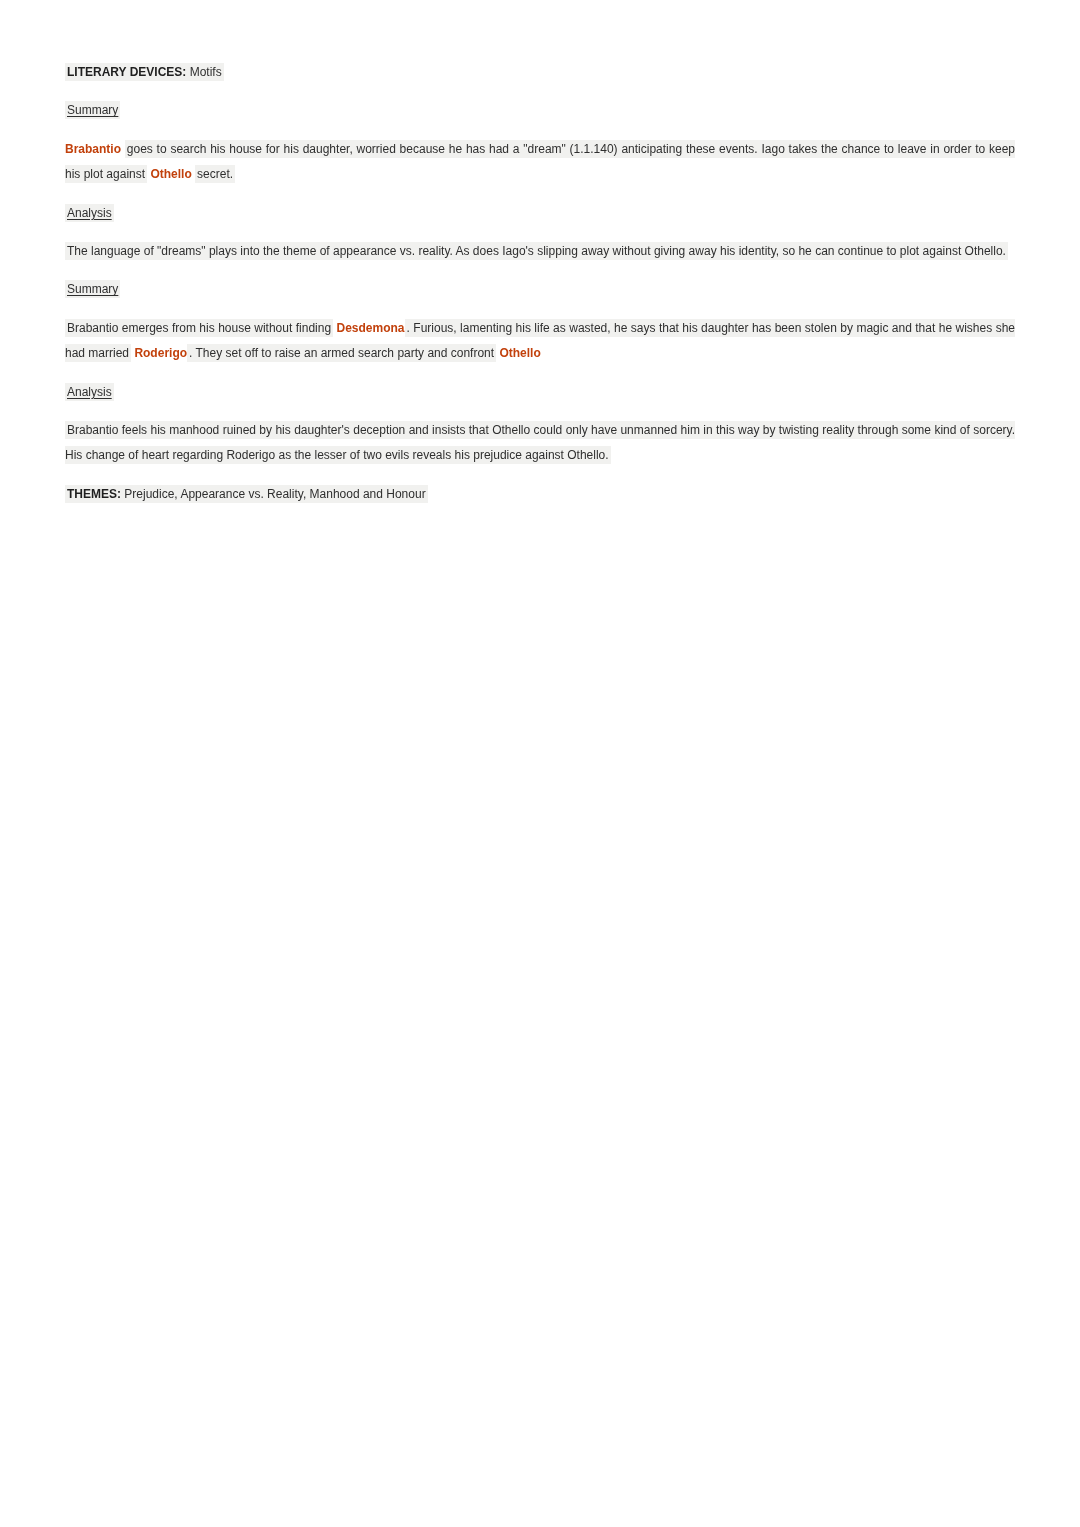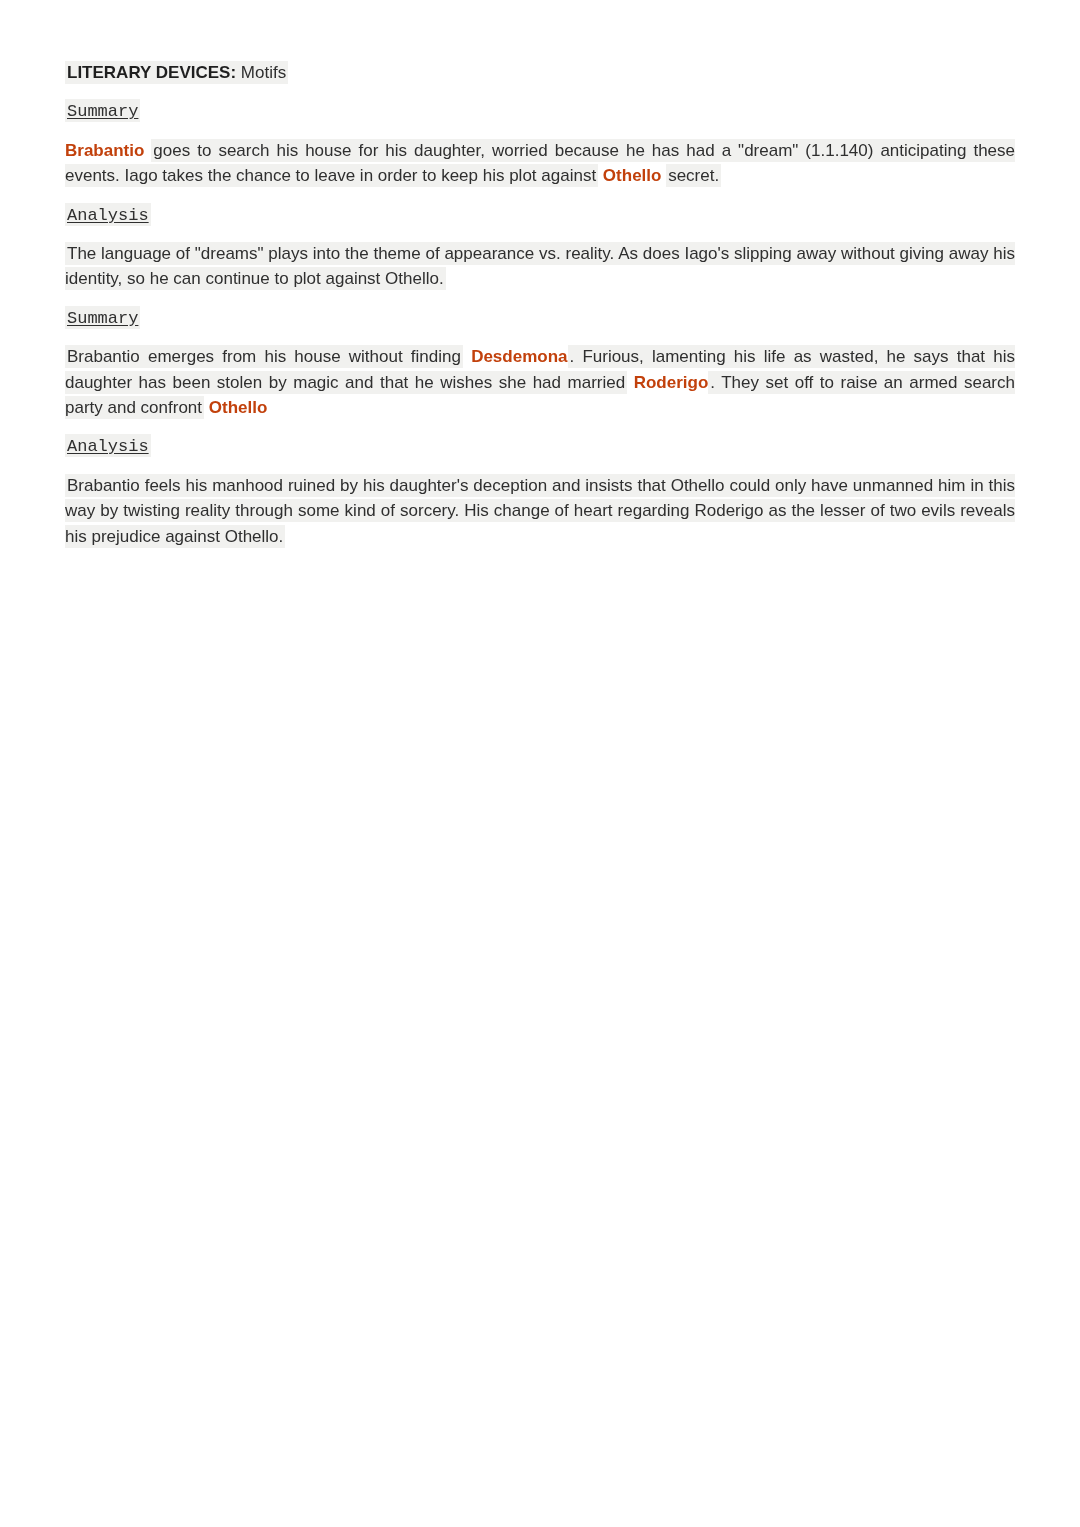--- a/index.html
+++ b/index.html
@@ -6,34 +6,33 @@
   html, body { margin: 0; padding: 0; }
   body {
     width: 1080px;
     height: 1527px;
     background: #ffffff;
     font-family: "Liberation Sans", sans-serif;
     overflow: hidden;
   }
   .content {
     padding: 60px 65px 0 65px;
-    font-size: 17px;
+    font-size: 12px;
     line-height: 25.4px;
     color: #2f2f2f;
   }
   .content p { margin: 0 0 13px 0; }
   .para { text-align: justify; }
   .hl {
     background: #f1f1ef;
     padding: 2px 2px;
   }
   .heading-text {
     text-decoration: underline;
     text-underline-offset: 2px;
-    font-family: Liberation Mono, monospace;
   }
   .lbl {
     font-weight: 700;
     color: #1f1f1f;
   }
   .char-link {
     color: #c2410c;
     font-weight: 700;
     cursor: pointer;
   }
@@ -45,14 +44,15 @@
   <main class="content" id="content">
       <p class="line kv"><span class="hl"><strong class="lbl">LITERARY DEVICES:</strong> <span>Motifs</span></span></p>
       <p class="line heading"><span class="hl"><span class="heading-text">Summary</span></span></p>
       <p class="para"><span class="char-link">Brabantio</span><span class="gap"> </span><span class="hl">goes to search his house for his daughter, worried because he has had a "dream" (1.1.140) anticipating these events. Iago takes the chance to leave in order to keep his plot against</span><span class="gap"> </span><span class="char-link">Othello</span><span class="gap"> </span><span class="hl">secret.</span></p>
       <p class="line heading"><span class="hl"><span class="heading-text">Analysis</span></span></p>
       <p class="para"><span class="hl">The language of "dreams" plays into the theme of appearance vs. reality. As does Iago's slipping away without giving away his identity, so he can continue to plot against Othello.</span></p>
       <p class="line heading"><span class="hl"><span class="heading-text">Summary</span></span></p>
       <p class="para"><span class="hl">Brabantio emerges from his house without finding</span><span class="gap"> </span><span class="char-link">Desdemona</span><span class="hl">. Furious, lamenting his life as wasted, he says that his daughter has been stolen by magic and that he wishes she had married</span><span class="gap"> </span><span class="char-link">Roderigo</span><span class="hl">. They set off to raise an armed search party and confront</span><span class="gap"> </span><span class="char-link">Othello</span></p>
       <p class="line heading"><span class="hl"><span class="heading-text">Analysis</span></span></p>
       <p class="para"><span class="hl">Brabantio feels his manhood ruined by his daughter's deception and insists that Othello could only have unmanned him in this way by twisting reality through some kind of sorcery. His change of heart regarding Roderigo as the lesser of two evils reveals his prejudice against Othello.</span></p>
+      <p class="line kv"><span class="hl"><strong class="lbl">THEMES:</strong> <span>Prejudice, Appearance vs. Reality, Manhood and Honour</span></span></p>
     </main>
 </div>
 
 </body></html>

